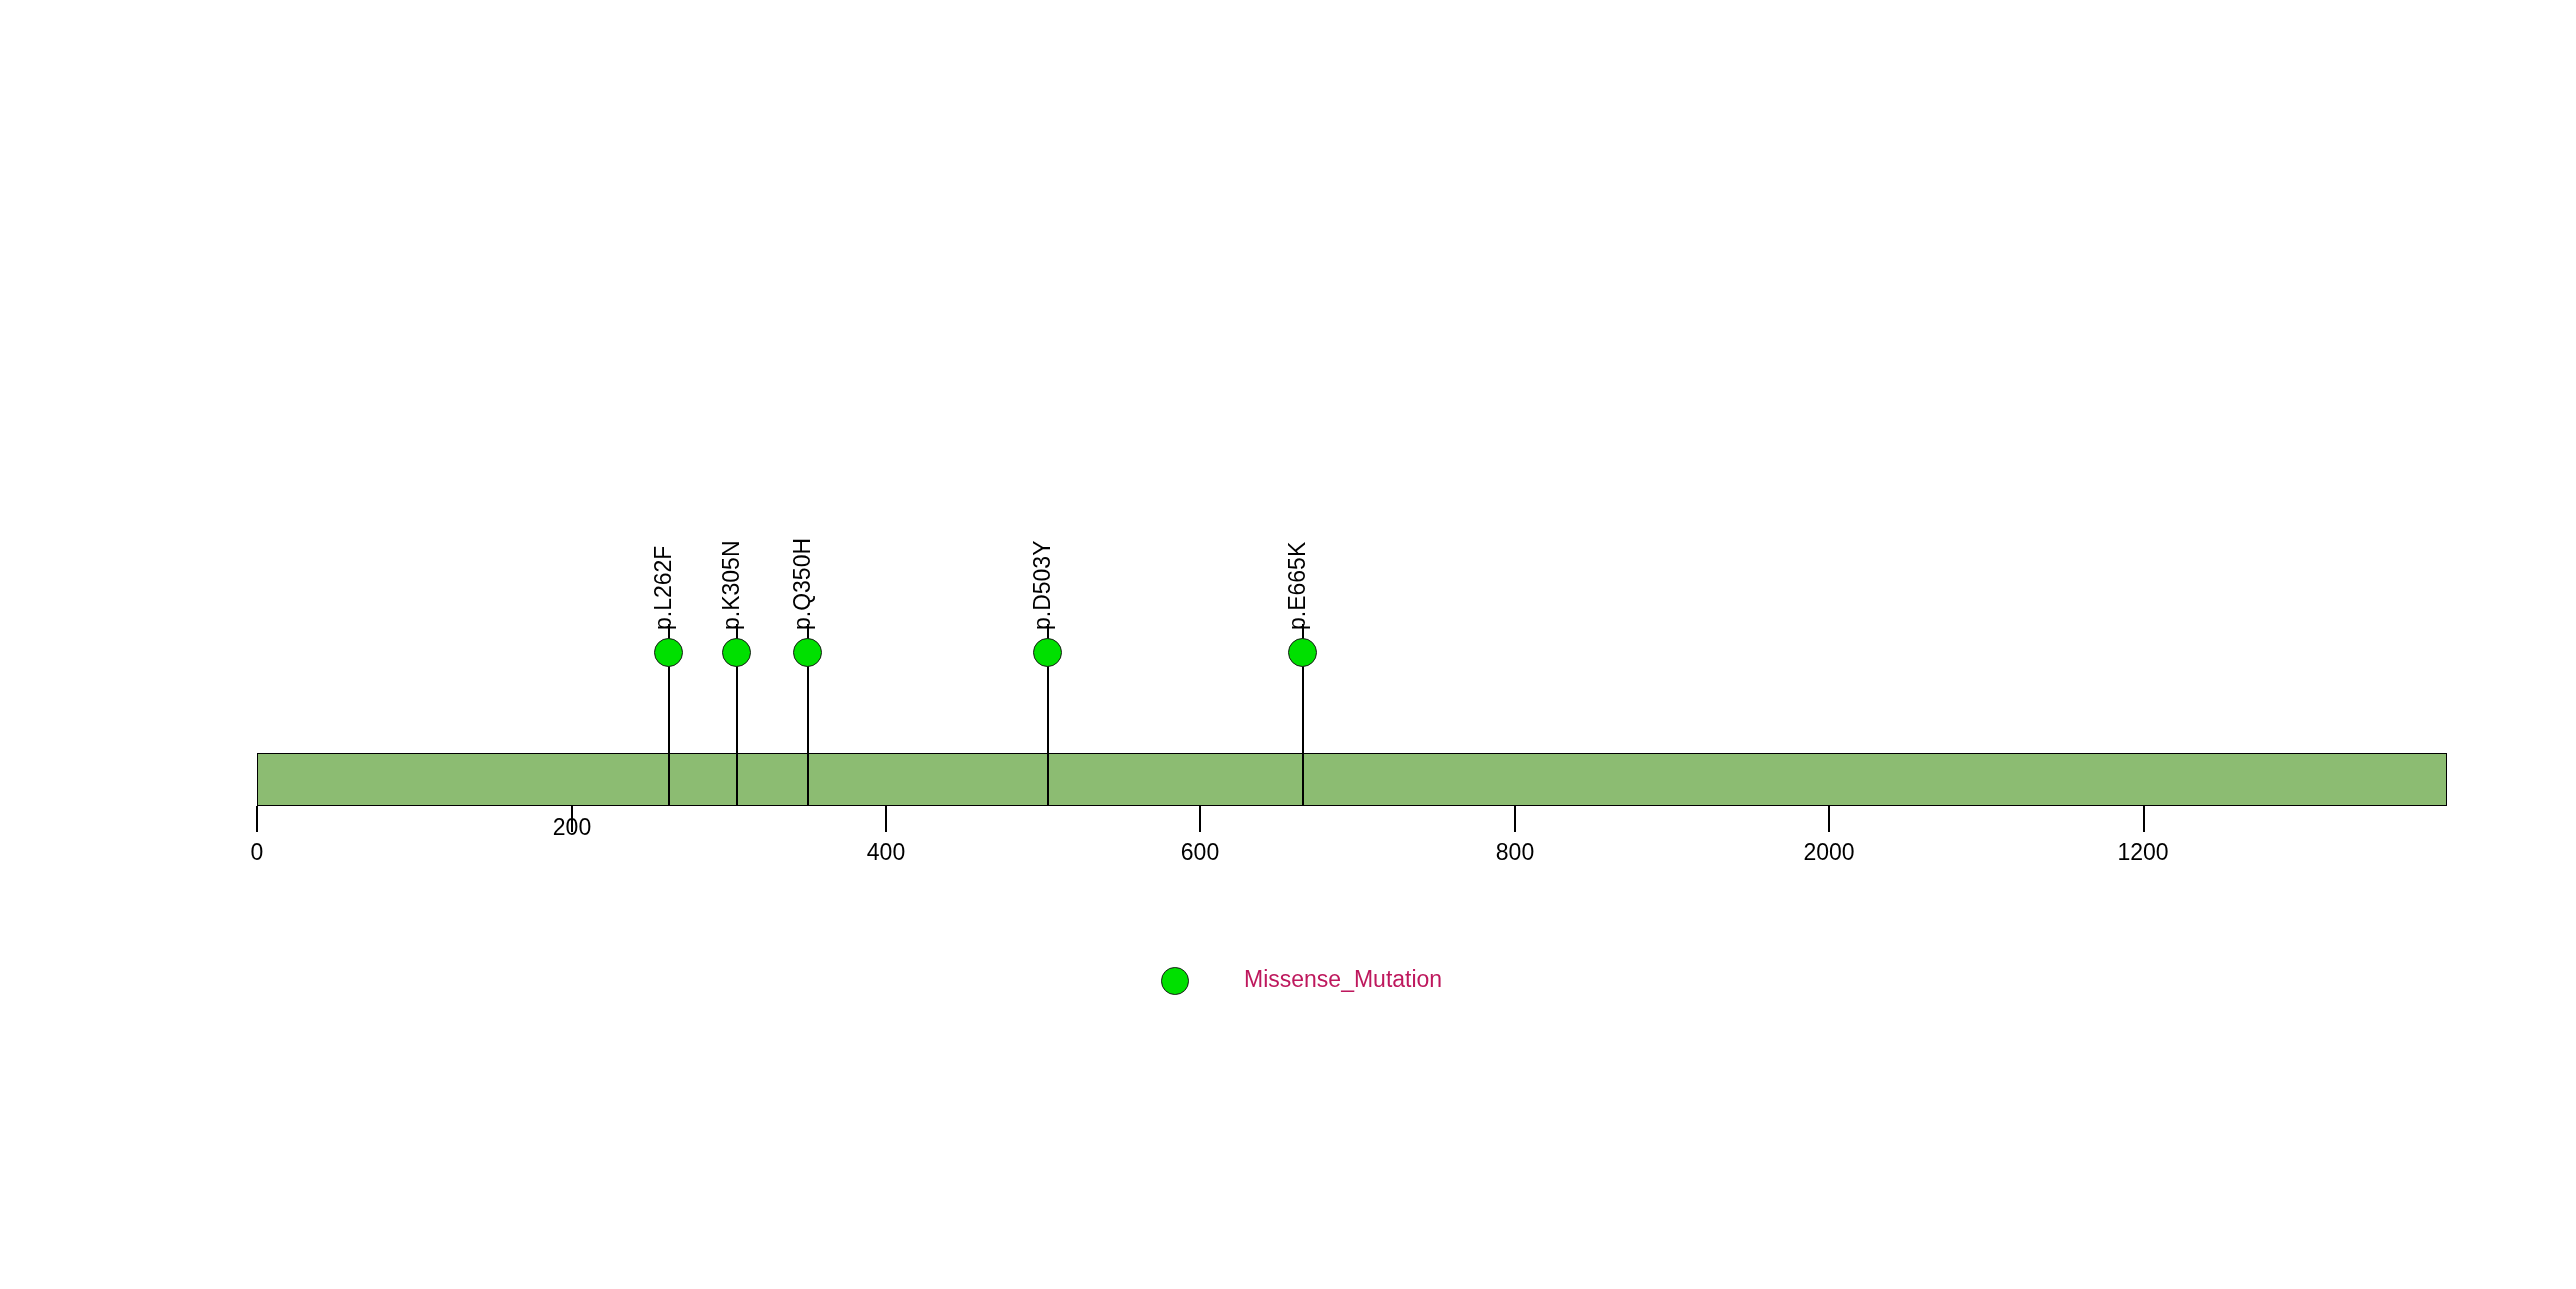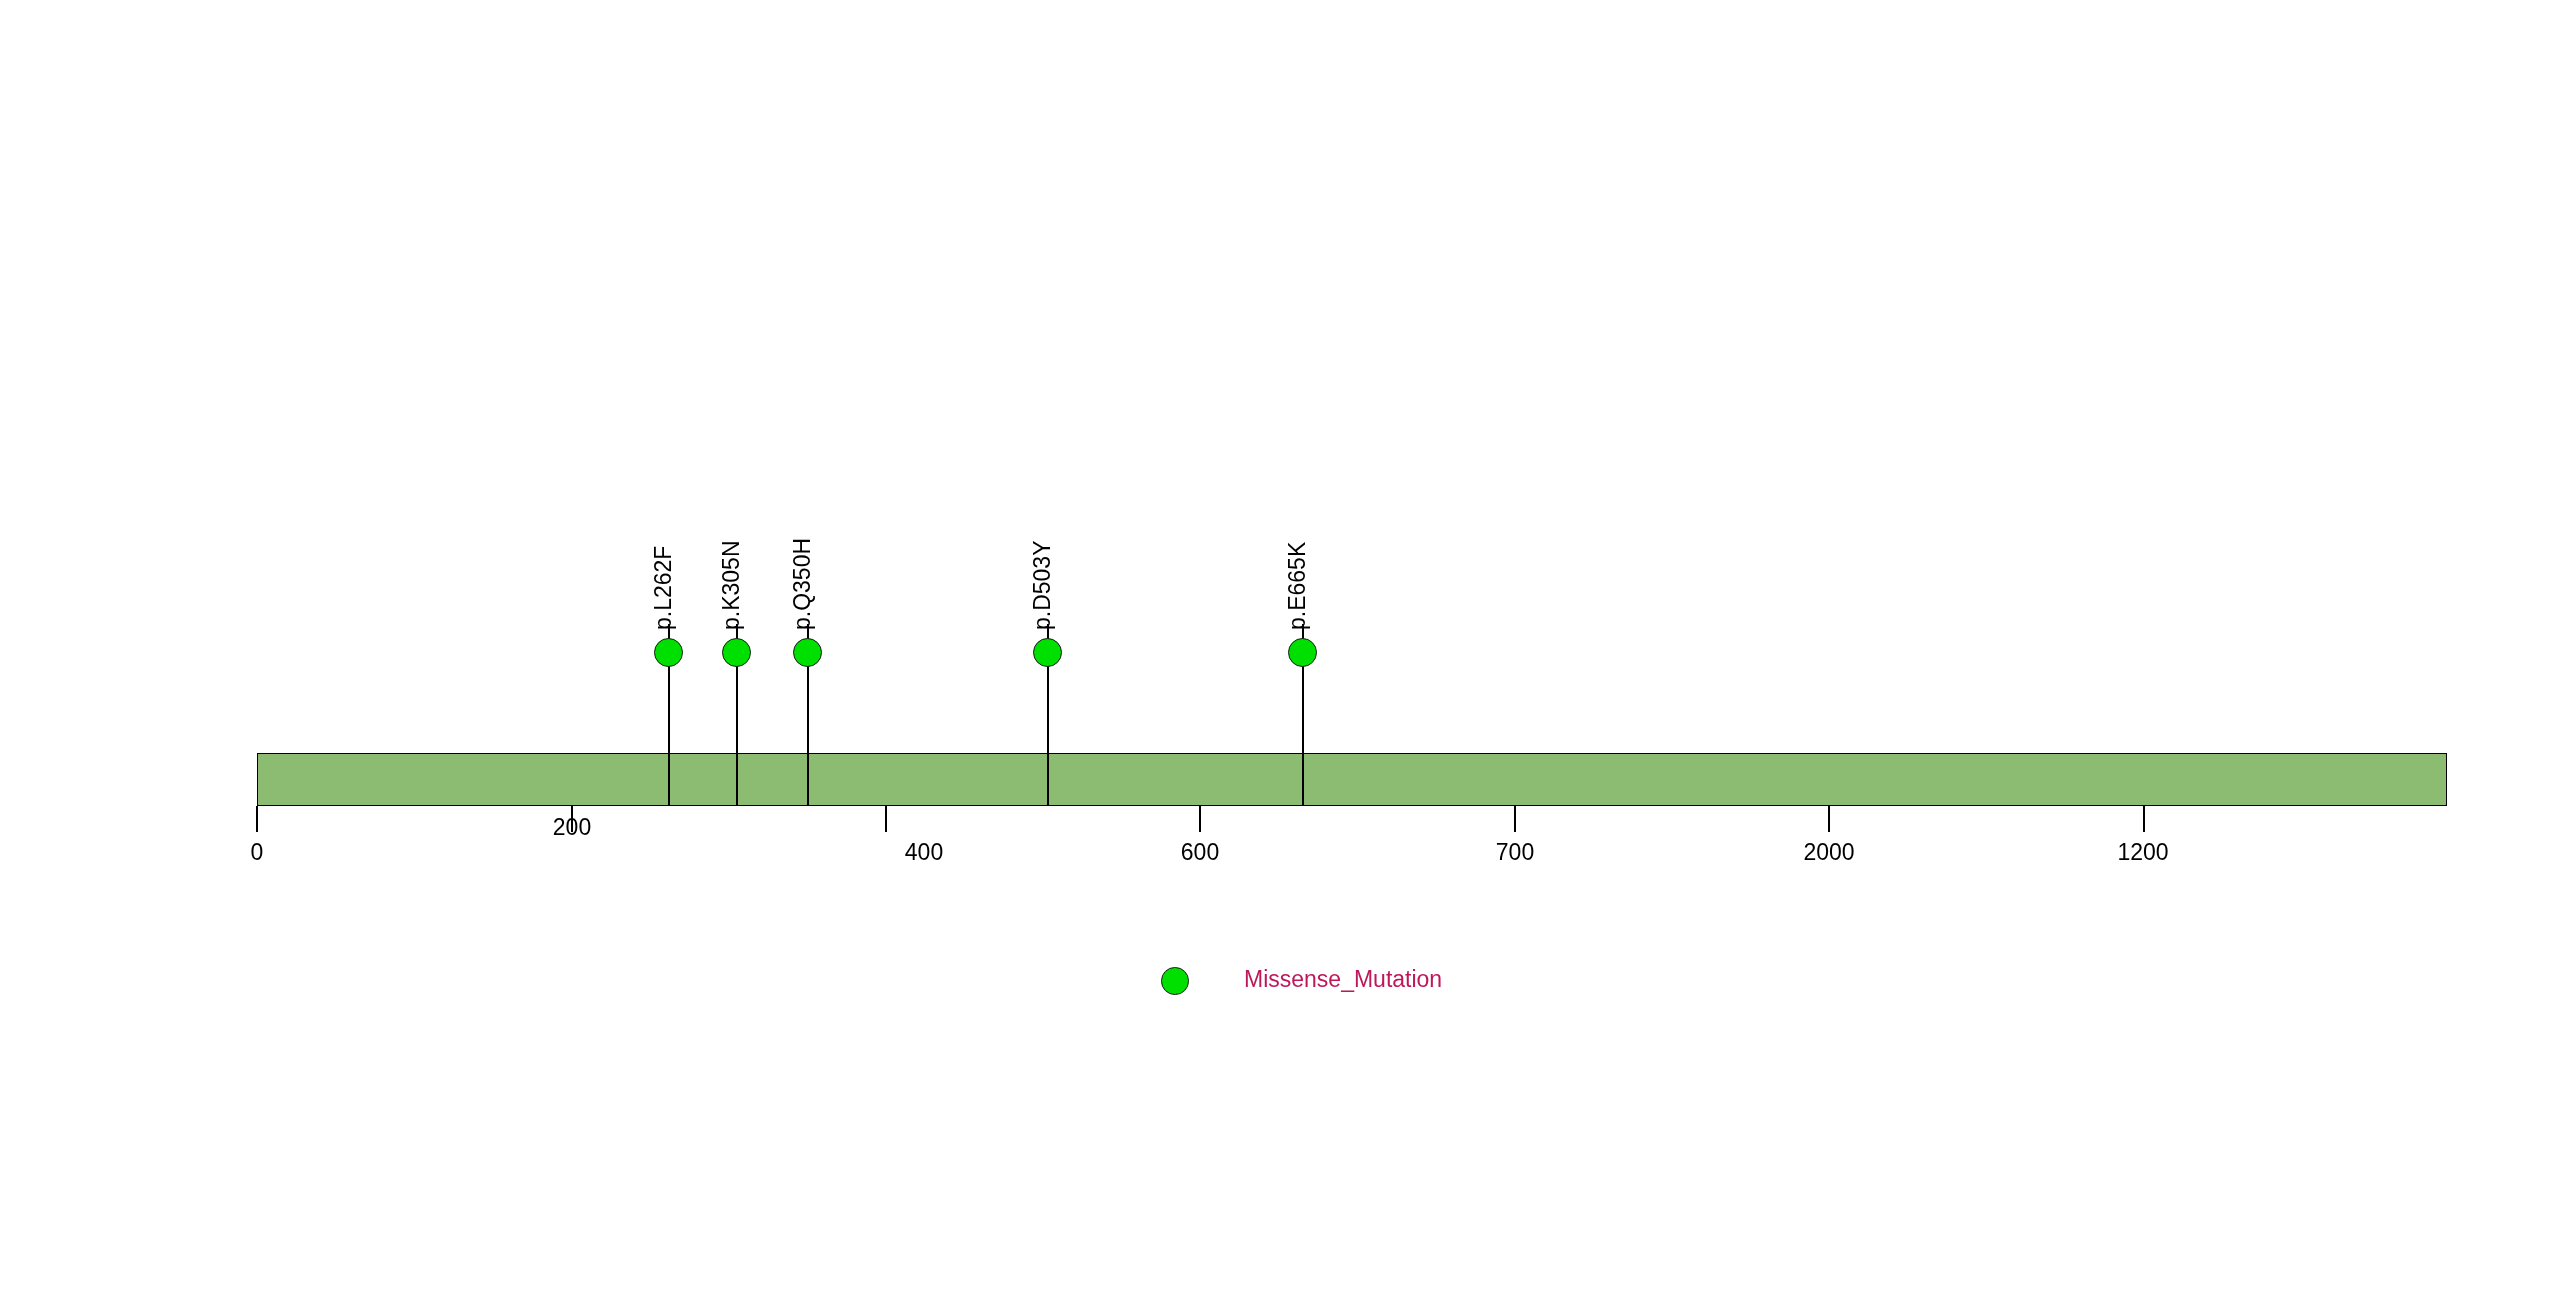--- a/index.html
+++ b/index.html
@@ -78,25 +78,25 @@
 <div id="plot">
 
   <div class="protein-bar" style="left:257px; top:753px; width:2190px; height:53px; background:#8CBC72;"></div>
 
   <div id="axis-layer">
       <div class="axis-tick" style="left: 256px; top: 806px; height: 26px;"></div>
       <div class="axis-tick-label" style="left: 257px; top: 839px;">0</div>
       <div class="axis-tick" style="left: 571px; top: 806px; height: 26px;"></div>
       <div class="axis-tick-label" style="left: 572px; top: 814px;">200</div>
       <div class="axis-tick" style="left: 885px; top: 806px; height: 26px;"></div>
-      <div class="axis-tick-label" style="left: 924px; top: 839px;">400</div>
+      <div class="axis-tick-label" style="left: 886px; top: 839px;">400</div>
       <div class="axis-tick" style="left: 1199px; top: 806px; height: 26px;"></div>
       <div class="axis-tick-label" style="left: 1200px; top: 839px; text-align: right;">600</div>
       <div class="axis-tick" style="left: 1514px; top: 806px; height: 26px;"></div>
-      <div class="axis-tick-label" style="left: 1515px; top: 839px;">700</div>
+      <div class="axis-tick-label" style="left: 1515px; top: 839px;">800</div>
       <div class="axis-tick" style="left: 1828px; top: 806px; height: 26px;"></div>
       <div class="axis-tick-label" style="left: 1829px; top: 839px;">2000</div>
       <div class="axis-tick" style="left: 2143px; top: 806px; height: 26px;"></div>
       <div class="axis-tick-label" style="left: 2143px; top: 839px;">1200</div>
     </div>
 
   <div id="lolli-layer">
       <div class="lolli-stem" style="left: 668px; top: 624px; height: 182px;"></div>
       <div class="lolli-head" title="p.L262F" style="left: 654px; top: 638px; width: 29px; height: 29px; background: rgb(0, 224, 0);"></div>
       <div class="lolli-label" style="left: 677px; top: 603px;">p.L262F</div>

